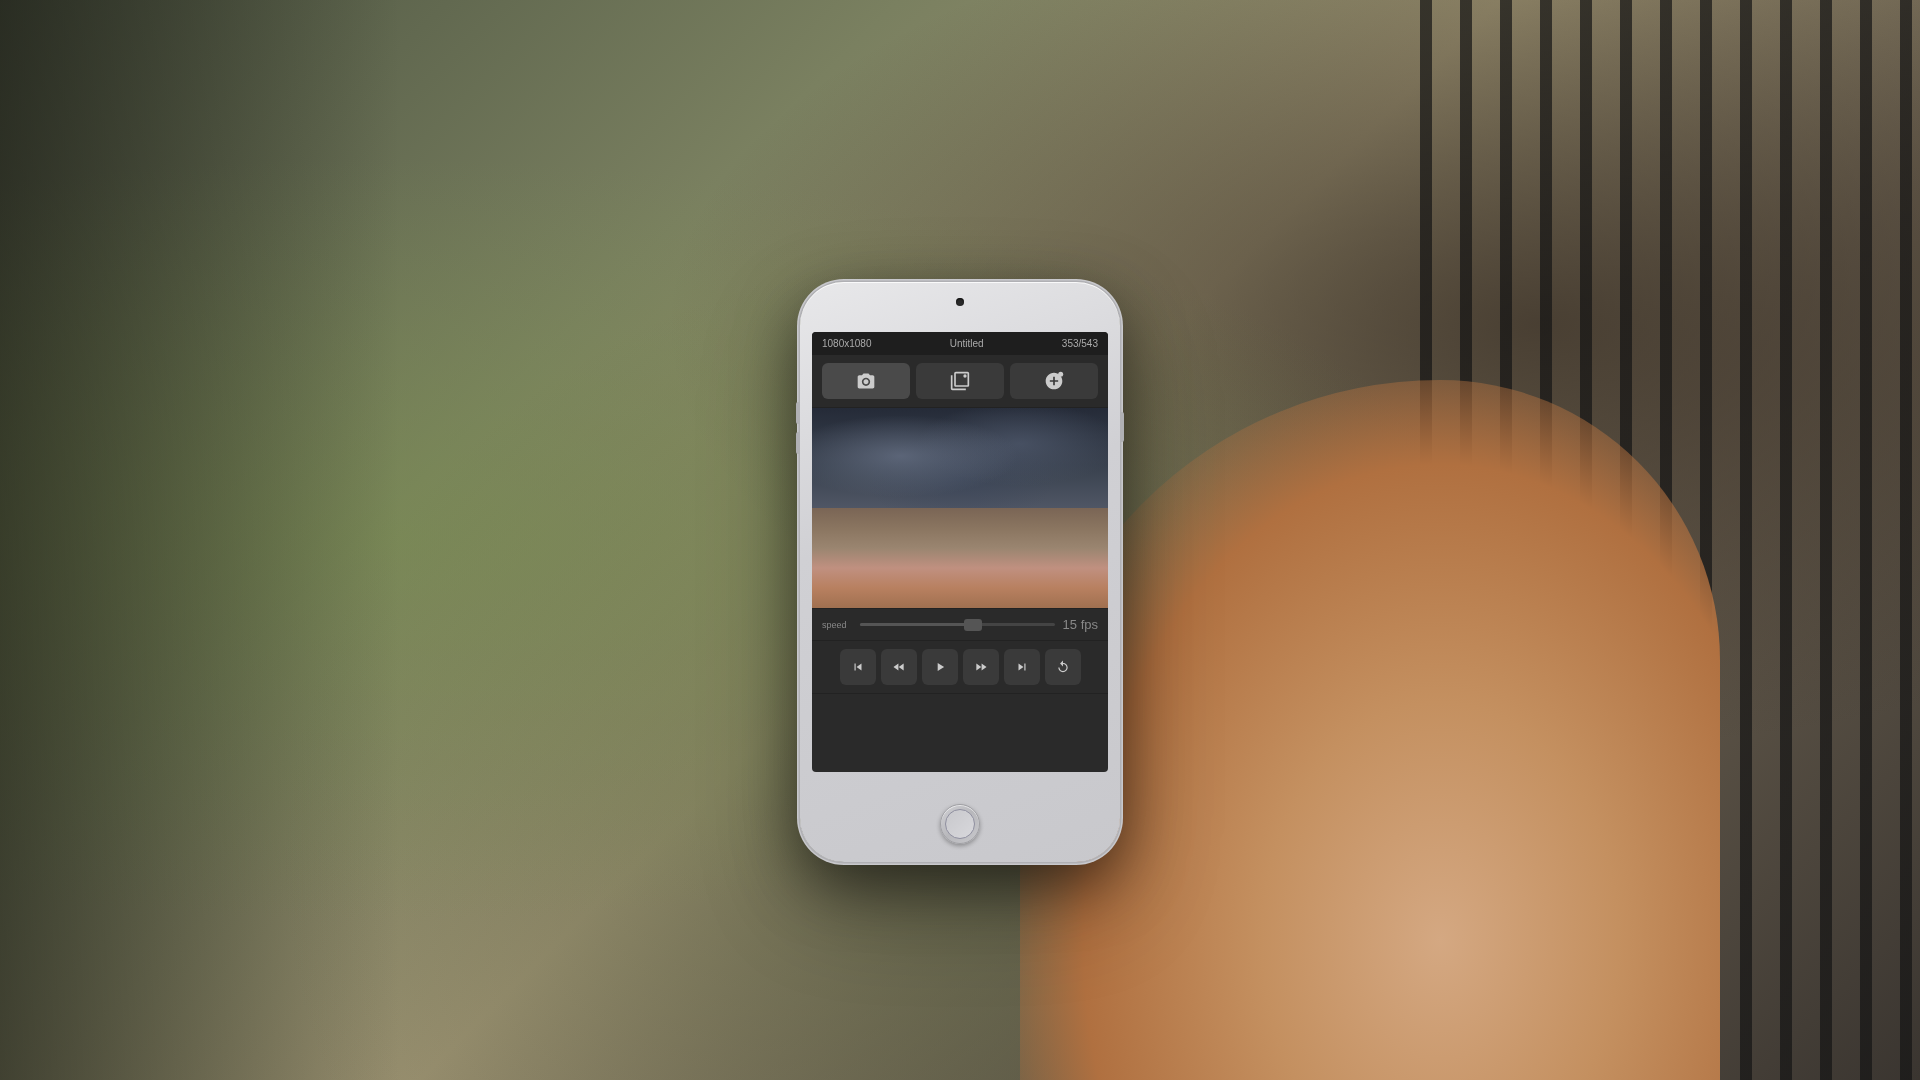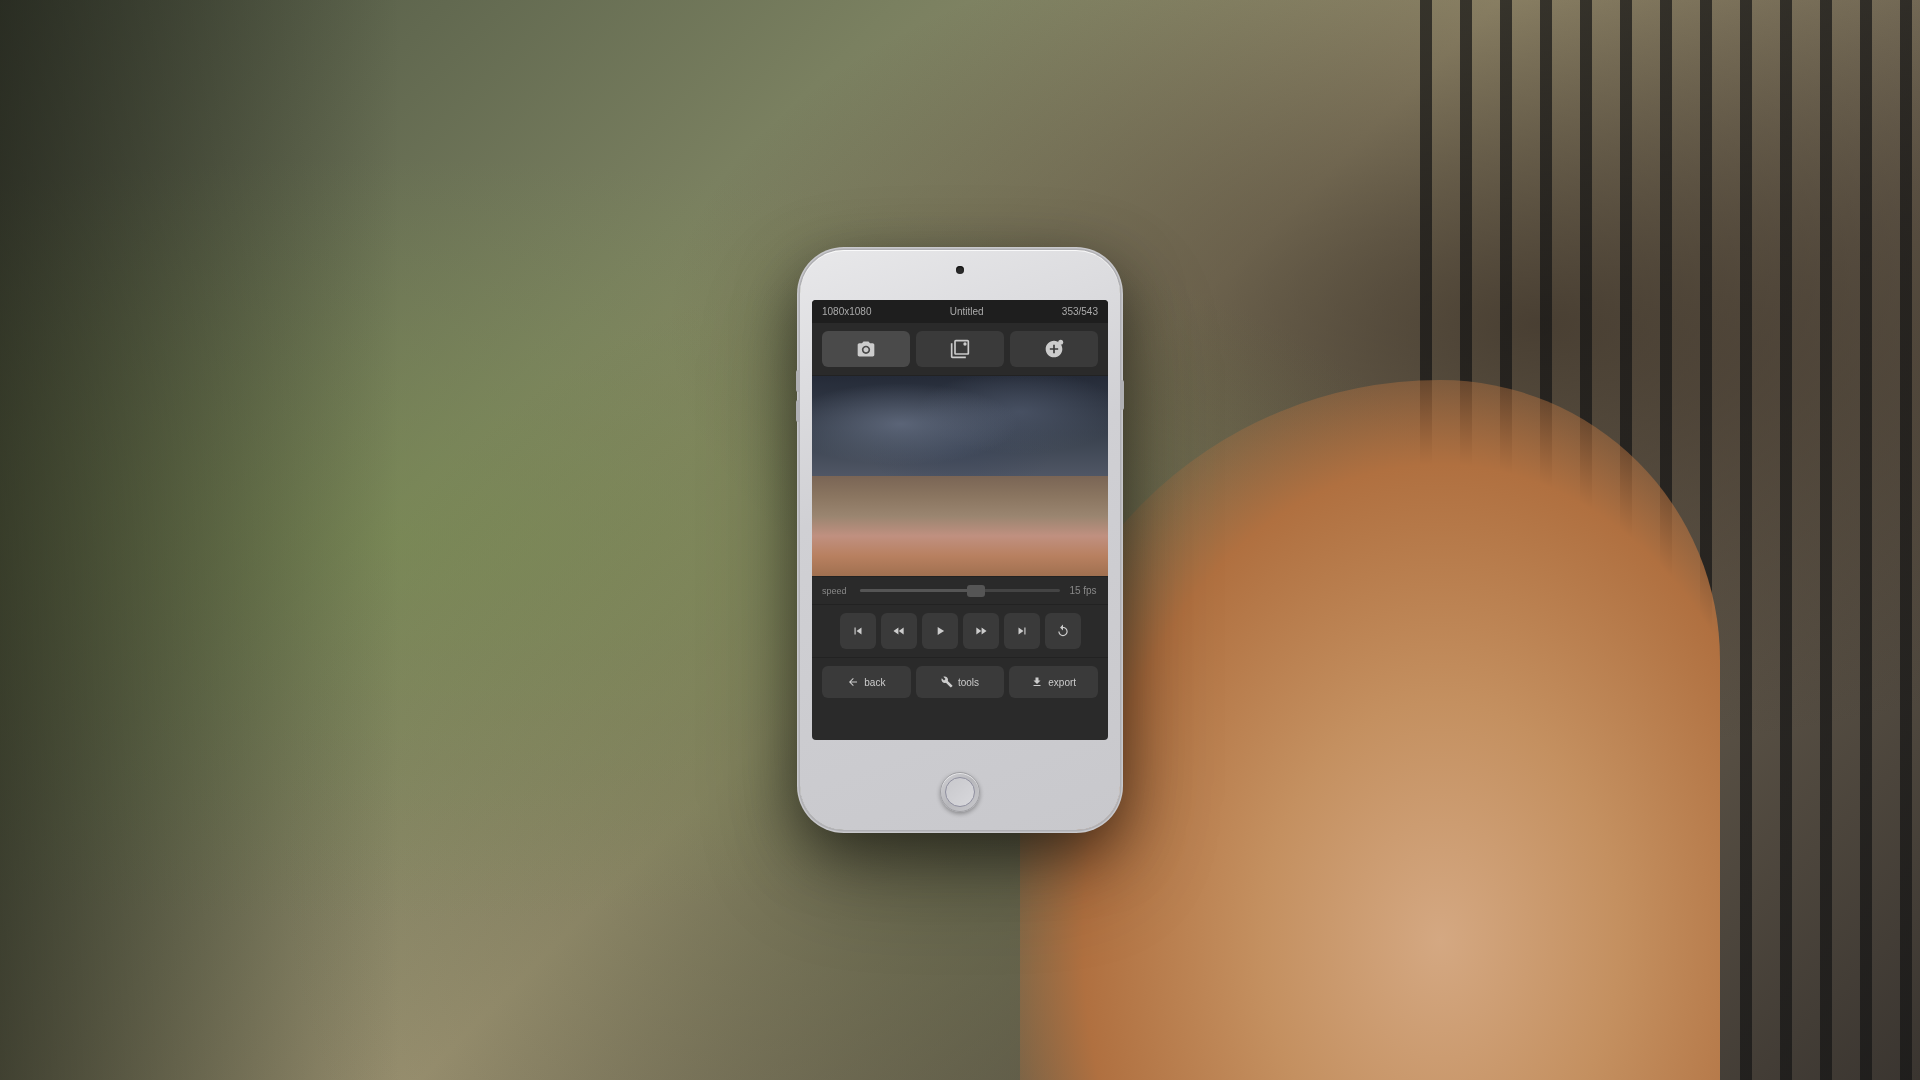--- a/index.html
+++ b/index.html
@@ -75,20 +75,21 @@
       height: 100%;
       background: linear-gradient(160deg, #e8e8ea 0%, #d0d0d4 40%, #c8c8cc 100%);
       border-radius: 44px;
       position: relative;
       box-shadow: 
         0 0 0 1.5px #b0b0b4,
         0 0 0 3px #c8c8cc,
         inset 0 1px 0 rgba(255,255,255,0.8),
         0 20px 60px rgba(0,0,0,0.5),
         0 40px 100px rgba(0,0,0,0.3);
+      margin-top: 32px;
     }
 
     
     .front-camera {
       position: absolute;
       top: 16px;
       left: 50%;
       transform: translateX(-50%);
       width: 8px;
       height: 8px;
@@ -240,21 +241,21 @@
       left: 58%;
       top: 50%;
       transform: translate(-50%, -50%);
       width: 18px;
       height: 12px;
       background: #555;
       border-radius: 3px;
     }
 
     .speed-value {
-      font-size: 10px;
+      font-size: 13px;
       color: #888;
       min-width: 30px;
       text-align: center;
     }
 
     
     .playback {
       display: flex;
       gap: 5px;
       padding: 8px 10px;
@@ -468,40 +469,20 @@
         </button>
         <button class="play-btn">
           <svg viewBox="0 0 24 24">
             <path d="M12 5V1L7 6l5 5V7c3.31 0 6 2.69 6 6s-2.69 6-6 6-6-2.69-6-6H4c0 4.42 3.58 8 8 8s8-3.58 8-8-3.58-8-8-8z"></path>
           </svg>
         </button>
       </div>
 
       <div class="separator"></div>
 
-      <div class="action-bar">
-        <button class="action-btn">
-          <svg viewBox="0 0 24 24" width="12" height="12" fill="#ccc">
-            <path d="M20 11H7.83l5.59-5.59L12 4l-8 8 8 8 1.41-1.41L7.83 13H20v-2z"></path>
-          </svg>
-          <span>back</span>
-        </button>
-        <button class="action-btn">
-          <svg viewBox="0 0 24 24" width="12" height="12" fill="#ccc">
-            <path d="M22.7 19l-9.1-9.1c.9-2.3.4-5-1.5-6.9-2-2-5-2.4-7.4-1.3L9 6 6 9 1.6 4.7C.4 7.1.9 10.1 2.9 12.1c1.9 1.9 4.6 2.4 6.9 1.5l9.1 9.1c.4.4 1 .4 1.4 0l2.3-2.3c.5-.4.5-1.1.1-1.4z"></path>
-          </svg>
-          <span>tools</span>
-        </button>
-        <button class="action-btn">
-          <svg viewBox="0 0 24 24" width="12" height="12" fill="#ccc">
-            <path d="M19 9h-4V3H9v6H5l7 7 7-7zM5 18v2h14v-2H5z"></path>
-          </svg>
-          <span>export</span>
-        </button>
-      </div>
 
     </div>
 
     <div class="home-button">
       <div class="home-button-inner"></div>
     </div>
 
   </div>
 </div>
 

